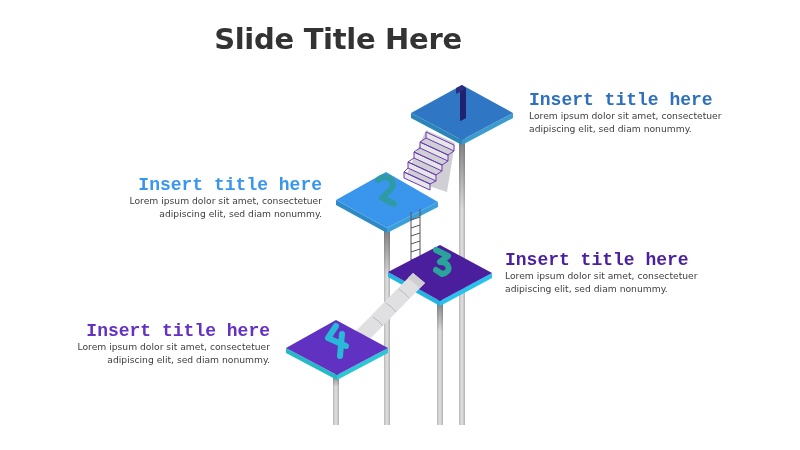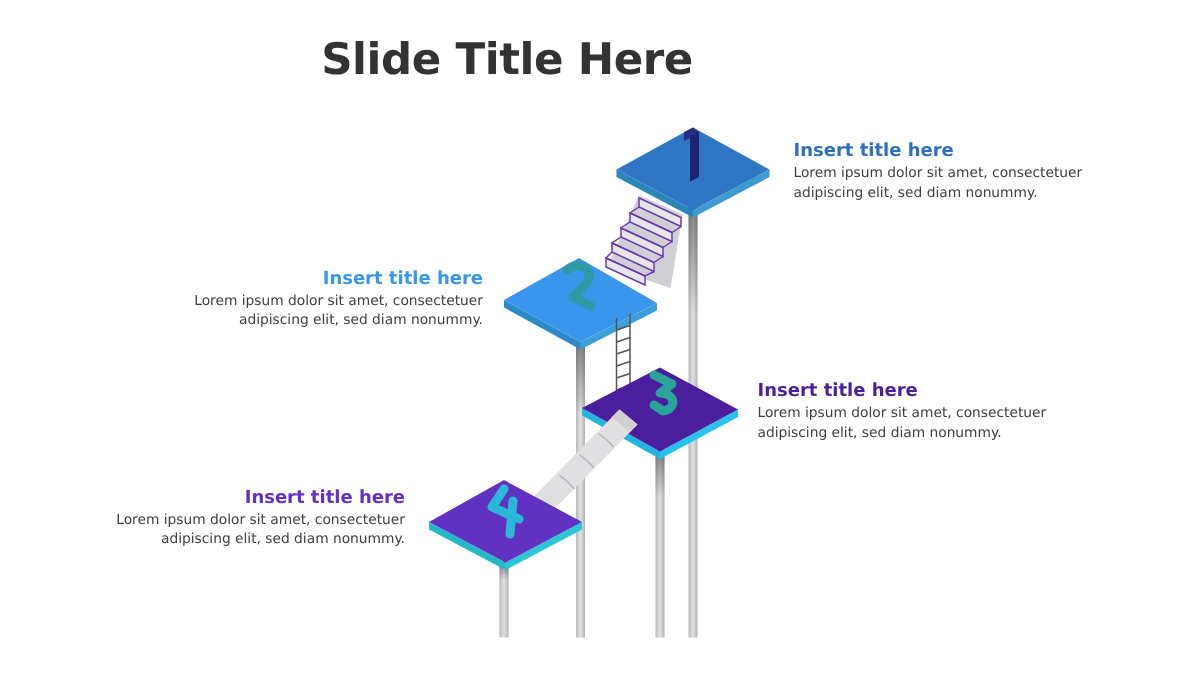--- a/index.html
+++ b/index.html
@@ -1,21 +1,21 @@
 <!DOCTYPE html>
 <html><head>
 <meta charset="utf-8">
 <style>
   html, body { margin: 0; padding: 0; background: #ffffff; }
   body { width: 800px; height: 450px; position: relative; overflow: hidden;
          font-family: "DejaVu Sans", "Liberation Sans", sans-serif; }
   .slide-title { position: absolute; left: 0; top: 22px; width: 676px; text-align: center;
          font-size: 29px; font-weight: bold; color: #333333; letter-spacing: -0.3px; }
   .txt { position: absolute; width: 260px; }
-  .txt .t { font-size: 12px; font-weight: bold; line-height: 16px; margin-bottom: 1px; }
+  .txt .t { font-size: 18px; font-weight: bold; line-height: 16px; margin-bottom: 1px; font-family: Liberation Mono, monospace; }
   .txt .b { font-size: 9.2px; color: #404040; line-height: 13px; }
   .txt.right { text-align: right; }
   .txt.left { text-align: left; }
   svg.art { position: absolute; left: 0; top: 0; }
 </style>
 </head>
 <body>
 
 <div class="slide-title">Slide Title Here</div>
 

